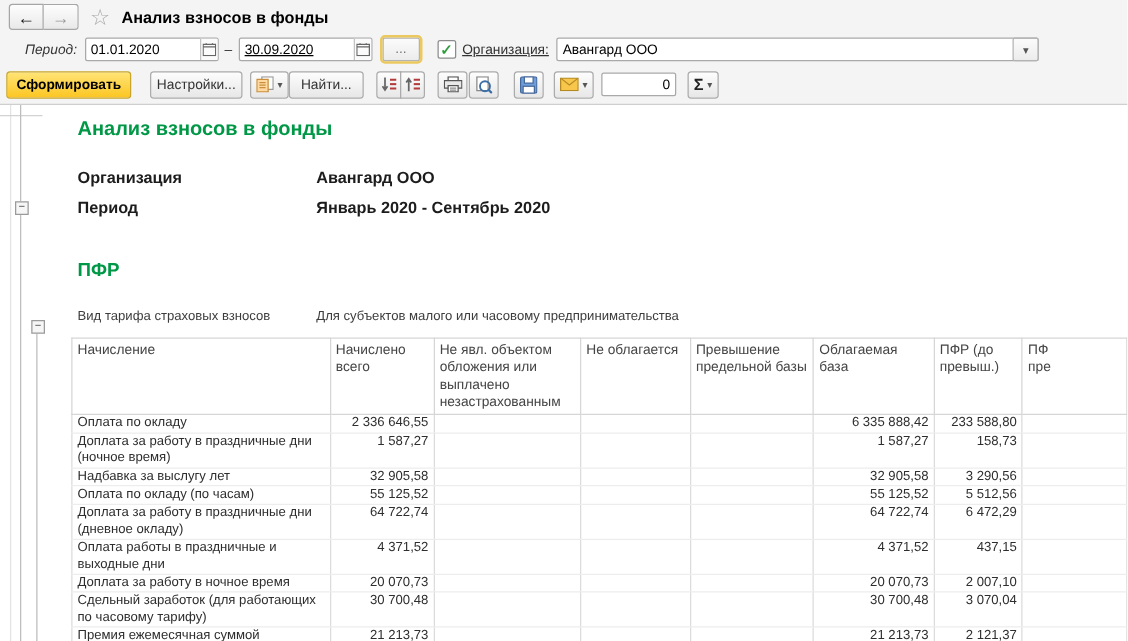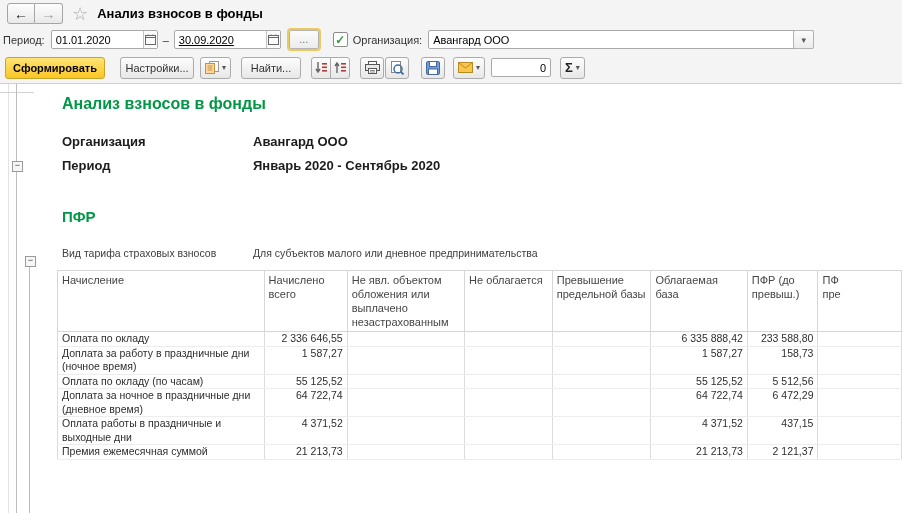--- a/index.html
+++ b/index.html
@@ -113,21 +113,21 @@
         </button>
       <button class="navbtn fwd">
           <span>→</span>
         </button>
     </div>
     <span class="star">☆</span>
     <span class="wtitle">Анализ взносов в фонды</span>
   </div>
 
   <div class="filter-row">
-    <span class="flabel" style="margin-left:3px;">Период:</span>
+    <span class="flabel" style="margin-left:20px;font-style:italic;">Период:</span>
     <div class="tfield" style="margin-left:6px;width:105px;">
       <span class="val">01.01.2020</span>
       <span class="fieldbtn">
         <svg width="11" height="11" viewBox="0 0 11 11">
             <rect x="0.5" y="1.5" width="10" height="9" fill="none" stroke="#666"></rect>
             <line x1="0.5" y1="3.5" x2="10.5" y2="3.5" stroke="#666"></line>
             <line x1="3" y1="0.5" x2="3" y2="2" stroke="#666"></line>
             <line x1="8" y1="0.5" x2="8" y2="2" stroke="#666"></line>
           </svg>
       </span>
@@ -141,21 +141,21 @@
             <line x1="0.5" y1="3.5" x2="10.5" y2="3.5" stroke="#666"></line>
             <line x1="3" y1="0.5" x2="3" y2="2" stroke="#666"></line>
             <line x1="8" y1="0.5" x2="8" y2="2" stroke="#666"></line>
           </svg>
       </span>
     </div>
     <button class="dots-btn" style="margin-left:8px;">...</button>
     <span class="cbx" style="margin-left:14px;">
         <span>✓</span>
       </span>
-    <span class="flabel" style="margin-left:5px;">Организация:</span>
+    <span class="flabel" style="margin-left:5px;text-decoration:underline;">Организация:</span>
     <div class="tfield combo" style="margin-left:6px;width:384px;">
       <span class="val">Авангард ООО</span>
       <span class="arrbtn">▾</span>
     </div>
   </div>
 
   <div class="toolbar-row">
     <button class="btn yellow" style="margin-left:5px;width:100px;">Сформировать</button>
     <button class="btn" style="margin-left:15px;width:74px;">Настройки...</button>
     <button class="btn ddbtn" style="margin-left:6px;">
@@ -163,21 +163,21 @@
         <svg width="14" height="13" viewBox="0 0 14 13">
             <rect x="4.5" y="0.5" width="9" height="10" fill="#fff" stroke="#999"></rect>
             <rect x="0.5" y="2.5" width="9" height="10" fill="#ffd9a0" stroke="#c98f3d"></rect>
             <line x1="2.5" y1="5" x2="7.5" y2="5" stroke="#c98f3d"></line>
             <line x1="2.5" y1="7" x2="7.5" y2="7" stroke="#c98f3d"></line>
             <line x1="2.5" y1="9" x2="7.5" y2="9" stroke="#c98f3d"></line>
           </svg>
       </span>
       <span class="dd-caret">▾</span>
     </button>
-    <button class="btn" style="margin-left:10px;width:60px;">Найти...</button>
+    <button class="btn" style="width:60px;">Найти...</button>
     <div class="grp" style="margin-left:10px;">
       <button class="btn ibtn" style="width:20px;">
         <svg width="13" height="13" viewBox="0 0 13 13">
             <path d="M3 1 L3 10 M1 8 L3 11 L5 8" fill="none" stroke="#666" stroke-width="1.4"></path>
             <rect x="7" y="2" width="5" height="1.6" fill="#b23b3b"></rect>
             <rect x="7" y="5.5" width="5" height="1.6" fill="#b23b3b"></rect>
             <rect x="7" y="9" width="5" height="1.6" fill="#b23b3b"></rect>
           </svg>
       </button>
       <button class="btn ibtn" style="width:20px;">
@@ -251,21 +251,21 @@
   </div>
   <div class="kv" style="top:74px;">
     <span>Период</span>
     <span class="v">Январь 2020 - Сентябрь 2020</span>
   </div>
 
   <div class="sec-title">ПФР</div>
 
   <div class="tariff">
     <span>Вид тарифа страховых взносов</span>
-    <span class="v">Для субъектов малого или дневное предпринимательства</span>
+    <span class="v">Для субъектов малого или часовому предпринимательства</span>
   </div>
 
   <div class="tblwrap">
     <table>
       <colgroup>
         <col style="width:226px">
           <col style="width:85px">
           <col style="width:119px">
           <col style="width:91px">
         <col style="width:102px">
@@ -300,50 +300,80 @@
             <td class="lbl">Доплата за работу в праздничные дни (ночное время)</td>
             <td class="num">1 587,27</td>
             <td class="num"></td>
             <td class="num"></td>
             <td class="num"></td>
             <td class="num">1 587,27</td>
             <td class="num">158,73</td>
             <td class="num"></td>
           </tr>
           <tr>
+            <td class="lbl">Надбавка за выслугу лет</td>
+            <td class="num">32 905,58</td>
+            <td class="num"></td>
+            <td class="num"></td>
+            <td class="num"></td>
+            <td class="num">32 905,58</td>
+            <td class="num">3 290,56</td>
+            <td class="num"></td>
+          </tr>
+          <tr>
             <td class="lbl">Оплата по окладу (по часам)</td>
             <td class="num">55 125,52</td>
             <td class="num"></td>
             <td class="num"></td>
             <td class="num"></td>
             <td class="num">55 125,52</td>
             <td class="num">5 512,56</td>
             <td class="num"></td>
           </tr>
           <tr>
-            <td class="lbl">Доплата за ночное в праздничные дни (дневное время)</td>
+            <td class="lbl">Доплата за работу в праздничные дни (дневное окладу)</td>
             <td class="num">64 722,74</td>
             <td class="num"></td>
             <td class="num"></td>
             <td class="num"></td>
             <td class="num">64 722,74</td>
             <td class="num">6 472,29</td>
             <td class="num"></td>
           </tr>
           <tr>
             <td class="lbl">Оплата работы в праздничные и выходные дни</td>
             <td class="num">4 371,52</td>
             <td class="num"></td>
             <td class="num"></td>
             <td class="num"></td>
             <td class="num">4 371,52</td>
             <td class="num">437,15</td>
             <td class="num"></td>
           </tr>
           <tr>
+            <td class="lbl">Доплата за работу в ночное время</td>
+            <td class="num">20 070,73</td>
+            <td class="num"></td>
+            <td class="num"></td>
+            <td class="num"></td>
+            <td class="num">20 070,73</td>
+            <td class="num">2 007,10</td>
+            <td class="num"></td>
+          </tr>
+          <tr>
+            <td class="lbl">Сдельный заработок (для работающих по часовому тарифу)</td>
+            <td class="num">30 700,48</td>
+            <td class="num"></td>
+            <td class="num"></td>
+            <td class="num"></td>
+            <td class="num">30 700,48</td>
+            <td class="num">3 070,04</td>
+            <td class="num"></td>
+          </tr>
+          <tr>
             <td class="lbl">Премия ежемесячная суммой</td>
             <td class="num">21 213,73</td>
             <td class="num"></td>
             <td class="num"></td>
             <td class="num"></td>
             <td class="num">21 213,73</td>
             <td class="num">2 121,37</td>
             <td class="num"></td>
           </tr>
         </tbody>

